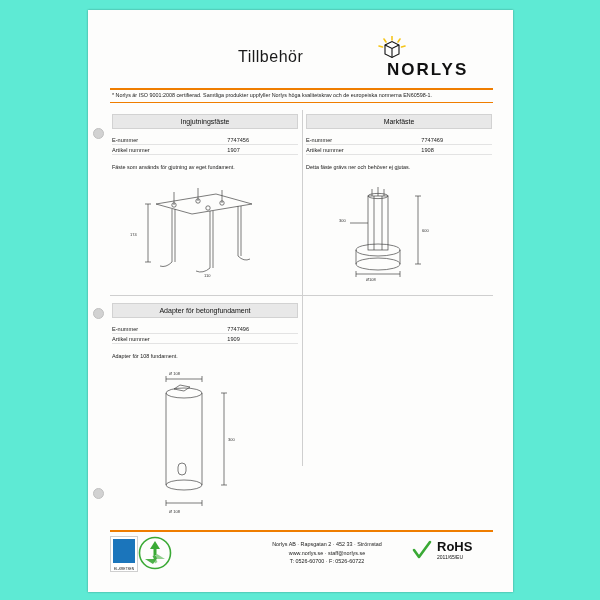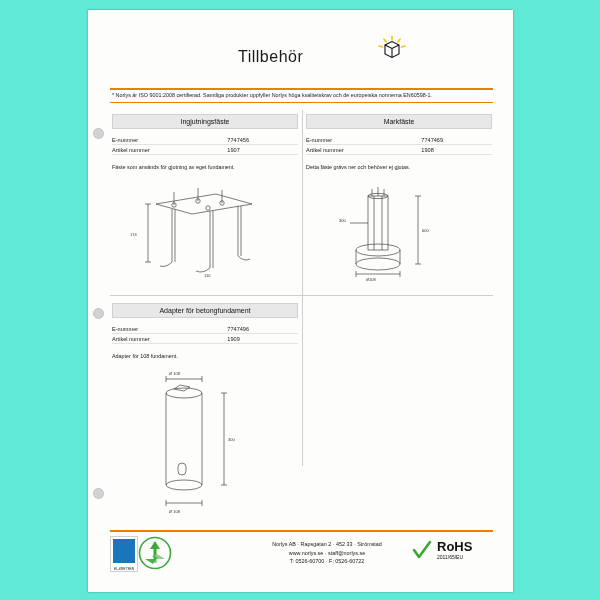--- a/index.html
+++ b/index.html
@@ -282,20 +282,21 @@
                 <line x1="4" y1="10" x2="7.5" y2="11"></line>
                 <line x1="30" y1="10" x2="26.5" y2="11"></line>
               </g>
               <g stroke="#111111" stroke-width="1.1" fill="none">
                 <path d="M10 9 L17 5.5 L24 9 L24 18 L17 21.5 L10 18 Z"></path>
                 <path d="M10 9 L17 12.5 L24 9"></path>
                 <path d="M17 12.5 L17 21.5"></path>
               </g>
             </svg>
           </div>
+          <div class="logo-text">NORLYS</div>
         </div>
       </div>
 
       <div class="orange-rule"></div>
       <div class="cert-line">* Norlys är ISO 9001:2008 certifierad. Samtliga produkter uppfyller Norlys höga kvalitetskrav och de europeiska normerna EN60598-1.</div>
       <div class="orange-rule2"></div>
 
       <div class="grid">
         <div class="vline"></div>
         <div class="hline"></div>

